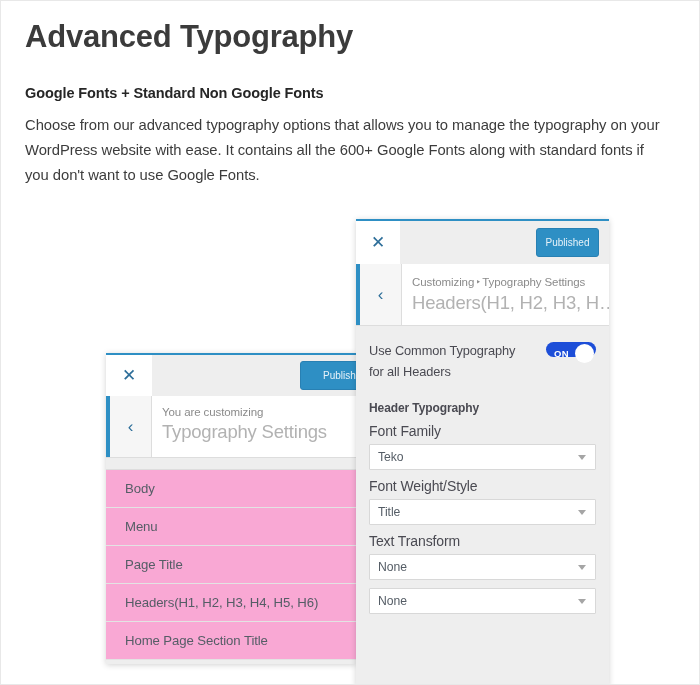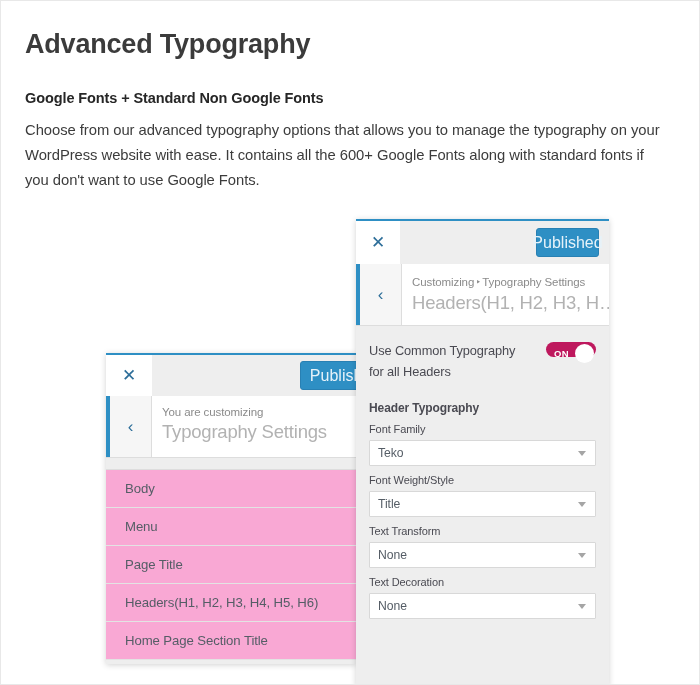--- a/index.html
+++ b/index.html
@@ -24,22 +24,22 @@
   }
 
   
   .article {
     position: absolute;
     left: 24px;
     top: 18px;
     width: 645px;
   }
   .article h1 {
-    margin: 10px 0 30px 0;
-    font-size: 27px;
+    margin: 0 0 30px 0;
+    font-size: 31px;
     font-weight: 600;
     color: #3b3b3b;
     letter-spacing: -0.2px;
   }
   .article h2 {
     margin: 0 0 12px 0;
     font-size: 14.5px;
     font-weight: bold;
     color: #262626;
     letter-spacing: -0.1px;
@@ -82,21 +82,21 @@
     font-weight: 500;
   }
   .publish-btn {
     position: absolute;
     top: 8px;
     height: 29px;
     background: #2e8fc4;
     border: 1px solid #2880b3;
     border-radius: 3px;
     color: #e6f2f9;
-    font-size: 16px;
+    font-size: 10px;
     display: flex;
     align-items: center;
     justify-content: center;
     padding: 0 13px;
     box-sizing: border-box;
   }
 
   .cust-header {
     position: relative;
     background: #ffffff;
@@ -204,21 +204,21 @@
     color: #4a4a52;
     line-height: 21px;
     max-width: 160px;
     letter-spacing: -0.1px;
   }
   .toggle-switch {
     flex: 0 0 auto;
     width: 50px;
     height: 15px;
     border-radius: 12px;
-    background: #be185d;
+    background: #1d4ed8;
     position: relative;
     margin-top: 2px;
   }
   .toggle-on-text {
     position: absolute;
     left: 8px;
     top: 0;
     line-height: 23px;
     font-size: 9.5px;
     font-weight: bold;
@@ -247,21 +247,21 @@
     font-size: 11.6px;
     font-style: italic;
     color: #6b6b72;
     letter-spacing: -0.15px;
   }
 
   .field {
     margin-top: 8px;
   }
   .field-label {
-    font-size: 11px;
+    font-size: 14px;
     color: #4a4a52;
     margin-bottom: 5px;
     letter-spacing: -0.1px;
   }
   .select-box {
     position: relative;
     height: 26px;
     background: #ffffff;
     border: 1px solid #d8d8d8;
     border-radius: 1px;
@@ -375,21 +375,20 @@
 
       <div class="field">
         <div class="field-label">Text Transform</div>
         <div class="select-box">
           <div class="select-value">None</div>
           <span class="select-caret"></span>
         </div>
       </div>
 
       <div class="field">
-        <div class="field-label">Text Decoration</div>
         <div class="select-box">
           <div class="select-value">None</div>
           <span class="select-caret"></span>
         </div>
       </div>
 
     </div>
   </div>
 
 </div>

